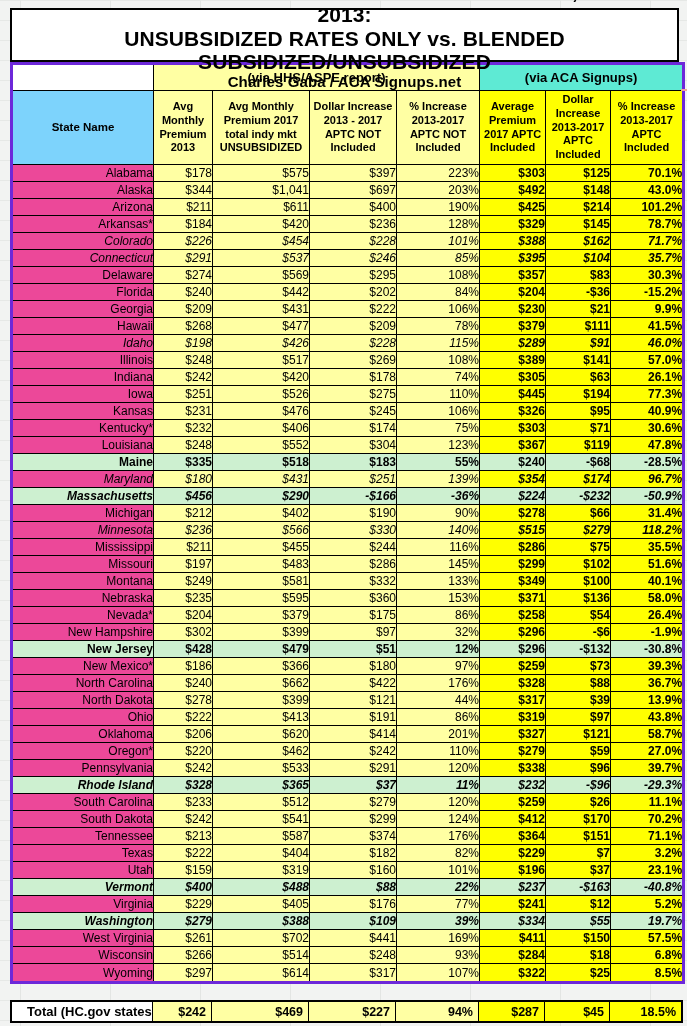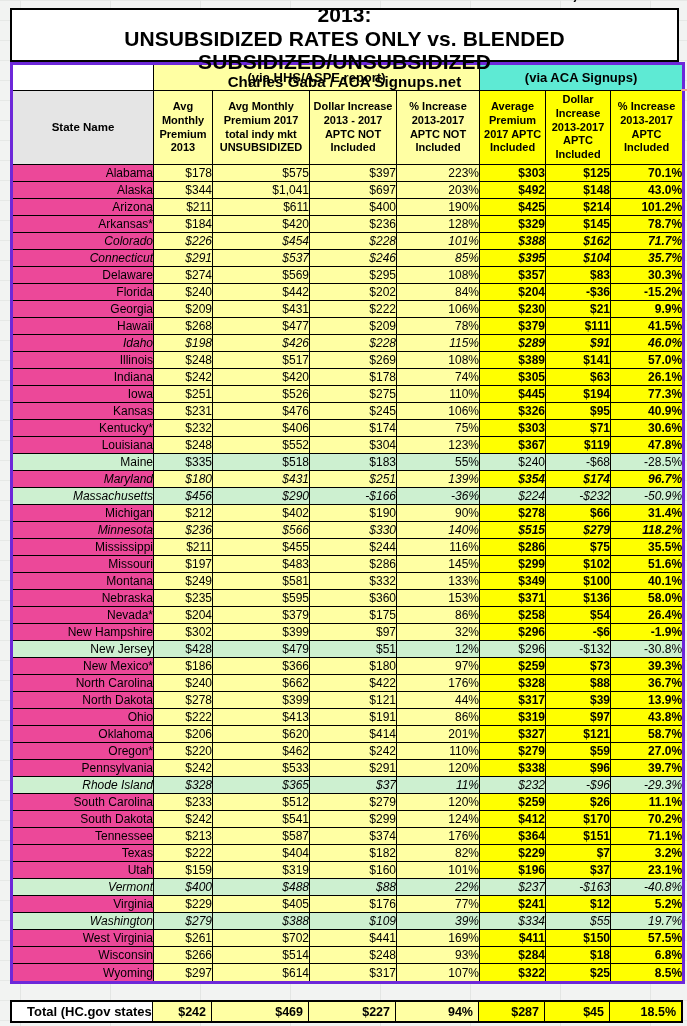--- a/index.html
+++ b/index.html
@@ -40,30 +40,30 @@
   .grp{height:26px;font-weight:bold;font-size:13px;text-align:center;vertical-align:middle;}
   .grp.blank{background:#fff;}
   .grp.ly{background:#ffffa3;}
   .grp.by{background:#5eead4;}
 
   .colhead{
     height:74px;font-weight:bold;font-size:11px;line-height:1.25;
     text-align:center;vertical-align:middle;white-space:normal !important;
     padding:1px 1px;
   }
-  .colhead.state{background:#e5e5e5;font-size:11.5px;}
+  .colhead.state{background:#7dd3fc;font-size:11.5px;}
   .colhead.ly{background:#ffffa3;}
   .colhead.by{background:#ffff00;}
 
   tr.row td{height:17px;font-size:12px;text-align:right;vertical-align:middle;}
   td.state-cell{background:#ec4899;padding-right:4px;font-size:12.5px;}
   td.v1,td.v2,td.v3,td.v4{background:#ffffa3;padding-right:5px;}
   td.v5,td.v6,td.v7{background:#ffff00;padding-right:5px;font-weight:bold;}
   tr.italic td{font-style:italic;}
-  tr.green td, tr.green-italic td{background:#cdf0d0 !important;font-weight:normal;}
+  tr.green td, tr.green-italic td{background:#cdf0d0 !important;font-weight:bold;}
   tr.green-italic td{font-style:italic;}
 
   
   .gap{height:16px;}
   table.total{
     border-collapse:separate;border-spacing:0;table-layout:fixed;
     width:669px;border:2px solid #000;background:#fff;
   }
   table.total td{
     box-sizing:border-box;border-right:1px solid #000;overflow:hidden;white-space:nowrap;

